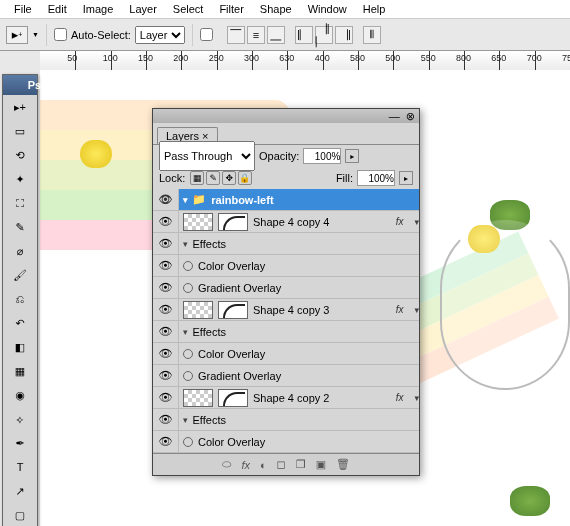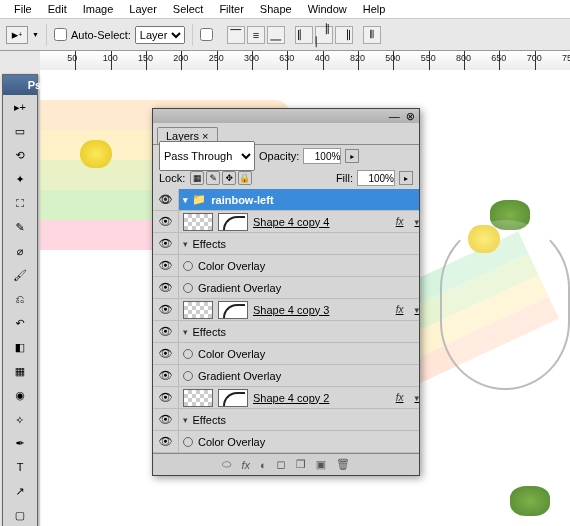--- a/index.html
+++ b/index.html
@@ -43,21 +43,21 @@
   .layers { max-height: 290px; overflow: hidden; }
   .lrow { display: flex; align-items: center; height: 22px; border-bottom: 1px solid #bbb; }
   .eye { width: 26px; text-align: center; border-right: 1px solid #bbb; height: 100%; display: flex; align-items: center; justify-content: center; }
   .lrow .body { flex: 1; display: flex; align-items: center; gap: 5px; padding-left: 4px; height: 100%; }
   .lrow.group { background: #3b8bdb; color: #fff; font-weight: bold; }
   .lrow.group .eye { background: #d6d6d6; color: #333; }
   .thumb { width: 30px; height: 18px; background: repeating-conic-gradient(#ccc 0 25%, #fff 0 50%) 0 0/8px 8px; border: 1px solid #666; }
   .thumb2 { width: 30px; height: 18px; background: #fff; border: 1px solid #666; position: relative; overflow: hidden; }
   .thumb2::after { content:''; position:absolute; left:4px; top:2px; width:20px; height:14px; border: 2px solid #222; border-right: none; border-bottom: none; border-radius: 14px 0 0 0; }
   .fx { font-size: 10px; font-style: italic; color: #333; margin-right: 6px; }
-  .indent1 { padding-left: 18px; text-decoration: underline; }
+  .indent1 { padding-left: 18px; }
   .indent2 { padding-left: 28px; }
   .indent3 { padding-left: 50px; }
   .tri { font-size: 9px; color: #444; }
   .circ { width: 10px; height: 10px; border: 1px solid #666; border-radius: 50%; display: inline-block; }
   .panel .footer { height: 22px; background: #d0d0d0; border-top: 1px solid #888; display: flex; align-items: center; justify-content: center; gap: 10px; font-size: 11px; color: #555; }
   .lock-icons span { display: inline-block; width: 14px; height: 14px; border: 1px solid #888; border-radius: 2px; margin: 0 1px; font-size: 9px; text-align: center; line-height: 12px; }
   .playbtn { width: 14px; height: 14px; border: 1px solid #888; font-size: 8px; display: inline-flex; align-items: center; justify-content: center; }
 </style>
 </head>
 <body>
@@ -107,21 +107,21 @@
     <div class="lbl" style="left: 133.333px;">200</div>
     <div class="tick" style="left: 176.667px;"></div>
     <div class="lbl" style="left: 168.667px;">250</div>
     <div class="tick" style="left: 212px;"></div>
     <div class="lbl" style="left: 204px;">300</div>
     <div class="tick" style="left: 247.333px;"></div>
     <div class="lbl" style="left: 239.333px;">630</div>
     <div class="tick" style="left: 282.667px;"></div>
     <div class="lbl" style="left: 274.667px;">400</div>
     <div class="tick" style="left: 318px;"></div>
-    <div class="lbl" style="left: 310px;">820</div>
+    <div class="lbl" style="left: 310px;">580</div>
     <div class="tick" style="left: 353.333px;"></div>
     <div class="lbl" style="left: 345.333px;">500</div>
     <div class="tick" style="left: 388.667px;"></div>
     <div class="lbl" style="left: 380.667px;">550</div>
     <div class="tick" style="left: 424px;"></div>
     <div class="lbl" style="left: 416px;">800</div>
     <div class="tick" style="left: 459.333px;"></div>
     <div class="lbl" style="left: 451.333px;">650</div>
     <div class="tick" style="left: 494.667px;"></div>
     <div class="lbl" style="left: 486.667px;">700</div>

